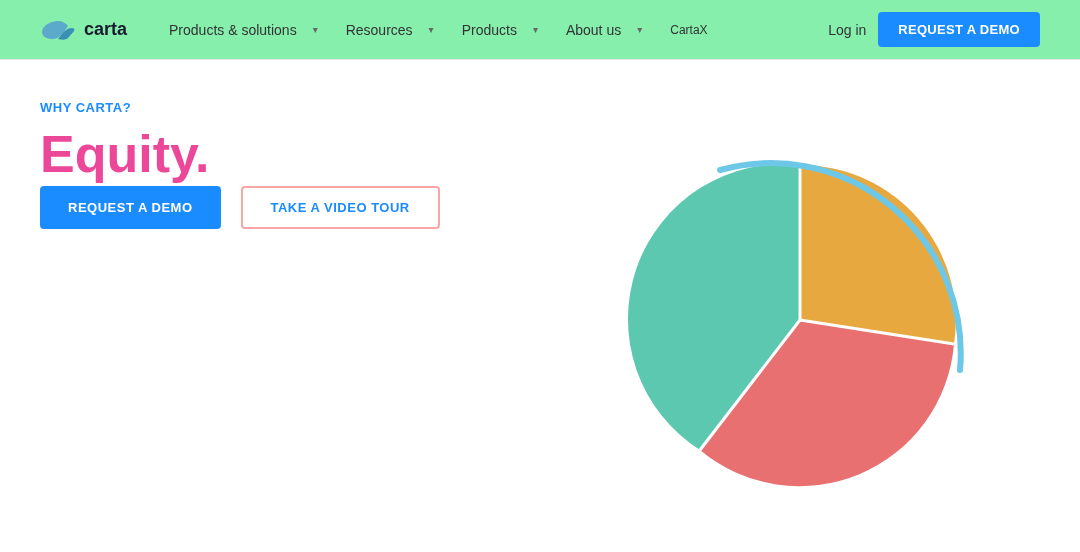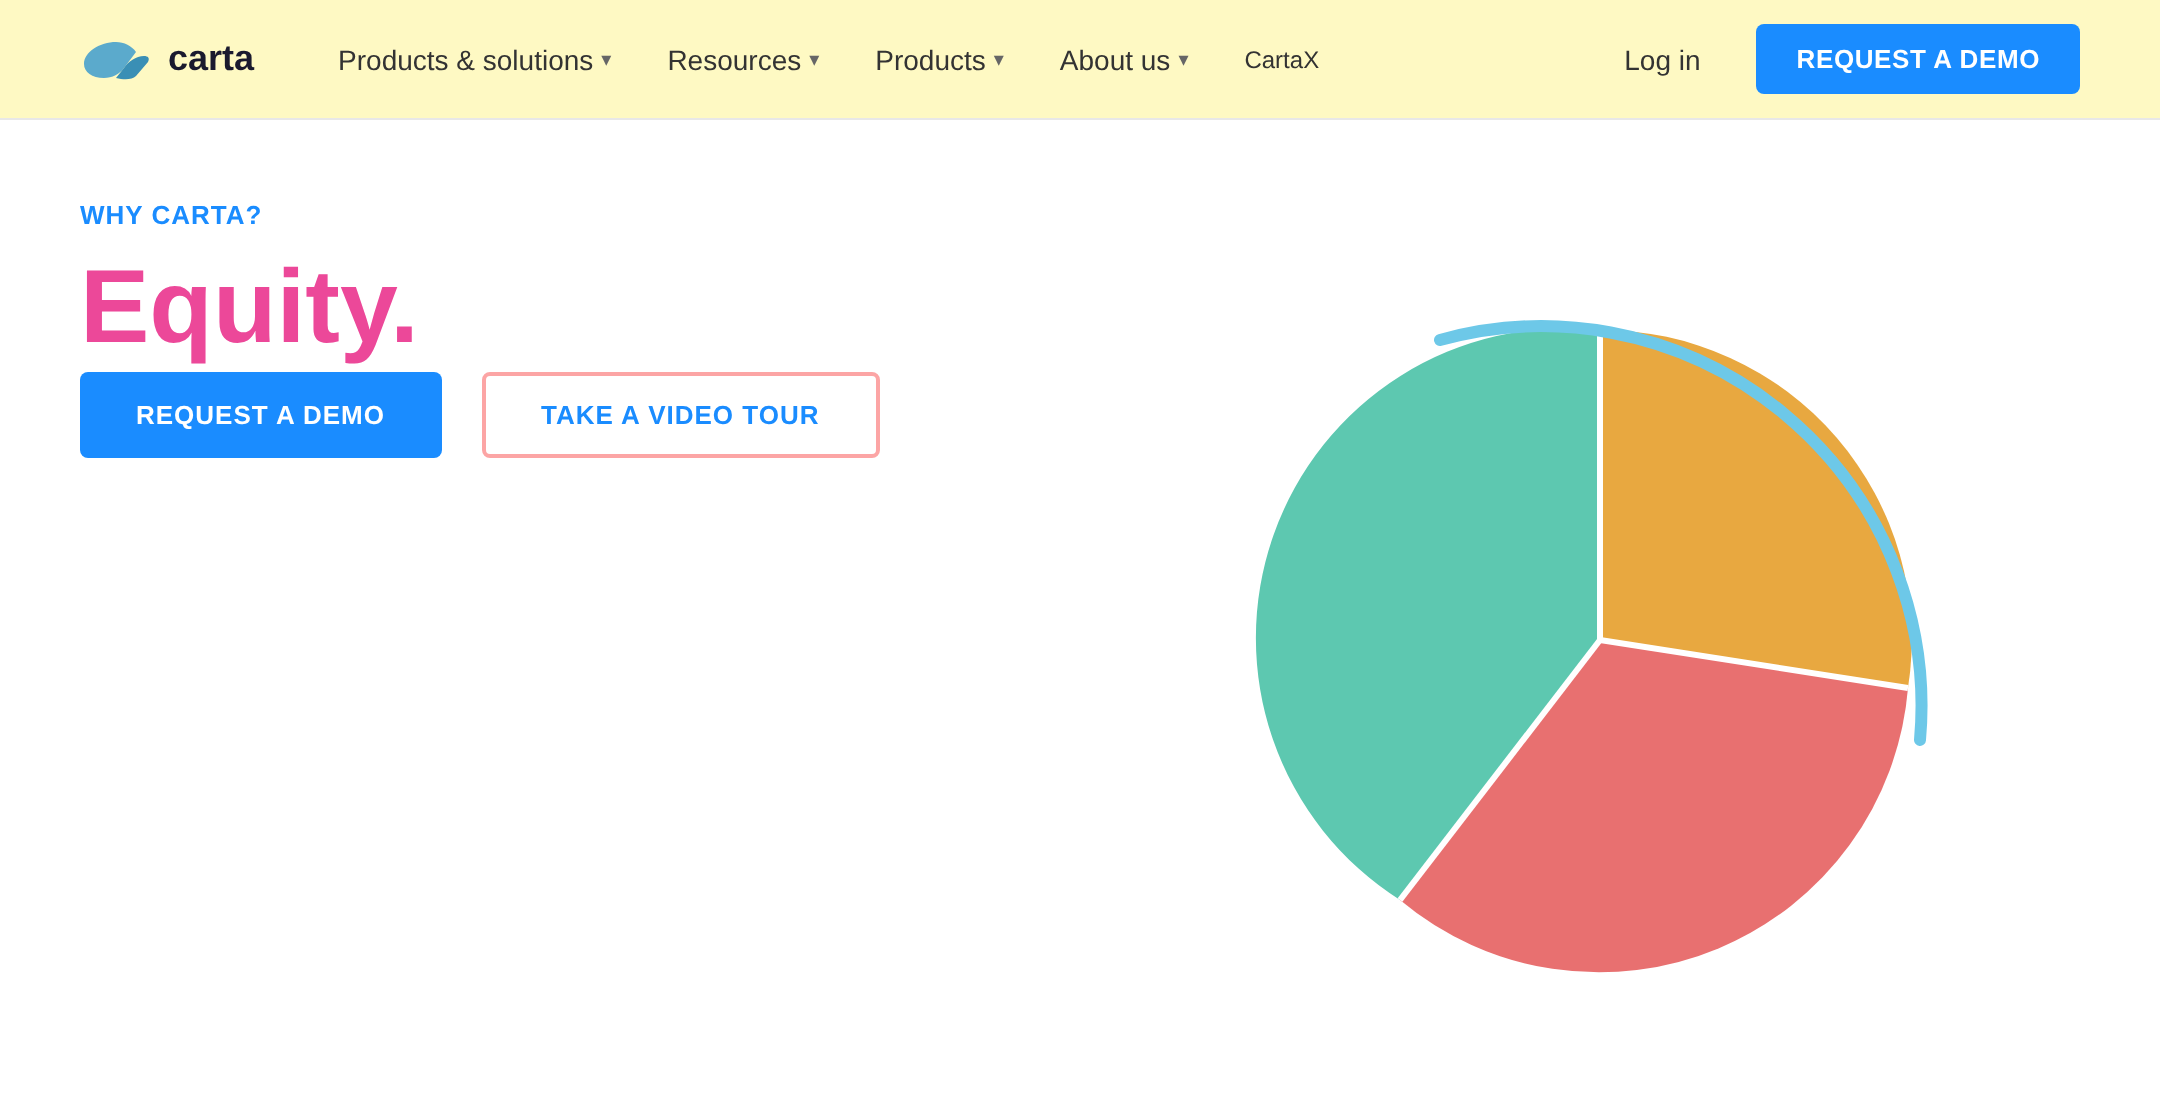--- a/index.html
+++ b/index.html
@@ -5,21 +5,21 @@
     * { margin: 0; padding: 0; box-sizing: border-box; }
     body { font-family: -apple-system, BlinkMacSystemFont, 'Segoe UI', Arial, sans-serif; background: #fff; width: 1080px; height: 552px; overflow: hidden; }
 
     
     header {
       display: flex;
       align-items: center;
       padding: 0 40px;
       height: 60px;
       border-bottom: 1px solid #e8e8e8;
-      background: #fef9c3;
+      background: #86efac;
     }
 
     .logo-area {
       display: flex;
       align-items: center;
       margin-right: 30px;
       gap: 8px;
     }
 
     .logo-icon {
@@ -36,21 +36,21 @@
     nav {
       display: flex;
       align-items: center;
       gap: 4px;
       flex: 1;
     }
 
     .nav-item {
       display: flex;
       align-items: center;
-      gap: 4px;
+      gap: 16px;
       padding: 6px 12px;
       font-size: 14px;
       color: #333;
       cursor: pointer;
       white-space: nowrap;
       border-radius: 4px;
     }
 
     .nav-chevron {
       font-size: 10px;
@@ -60,21 +60,20 @@
     .nav-cartax {
       font-size: 12px;
       color: #333;
       padding: 6px 12px;
       cursor: pointer;
     }
 
     .header-actions {
       display: flex;
       align-items: center;
-      gap: 16px;
     }
 
     .btn-login {
       font-size: 14px;
       color: #333;
       background: none;
       border: none;
       cursor: pointer;
       padding: 6px 12px;
     }

